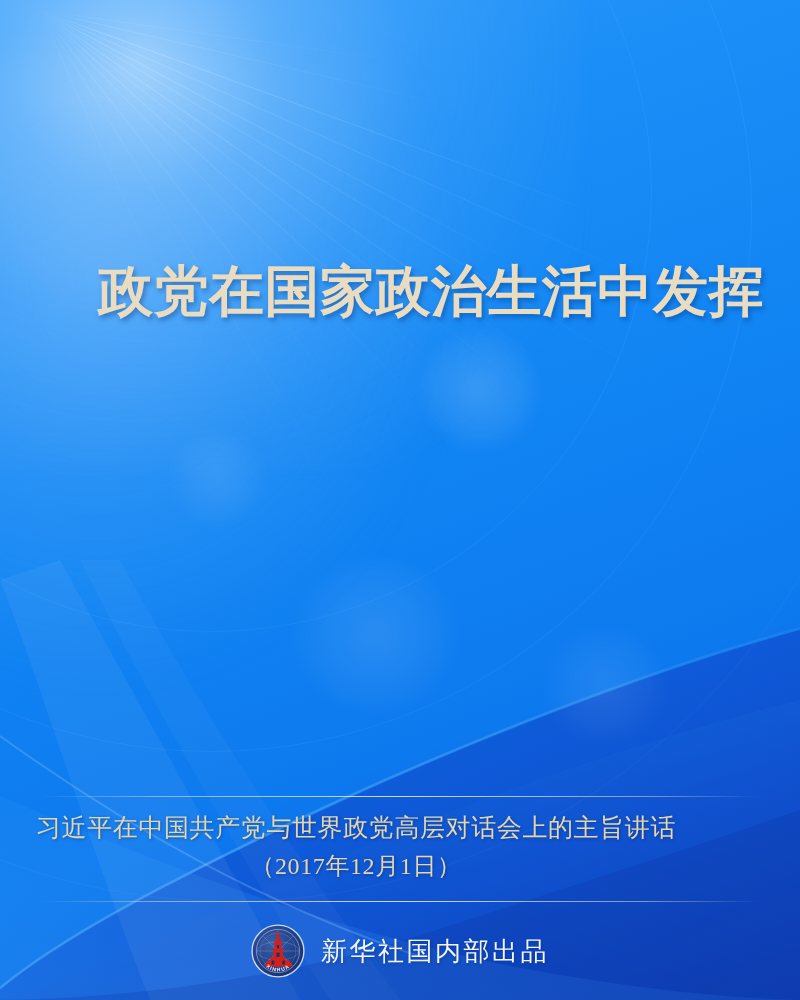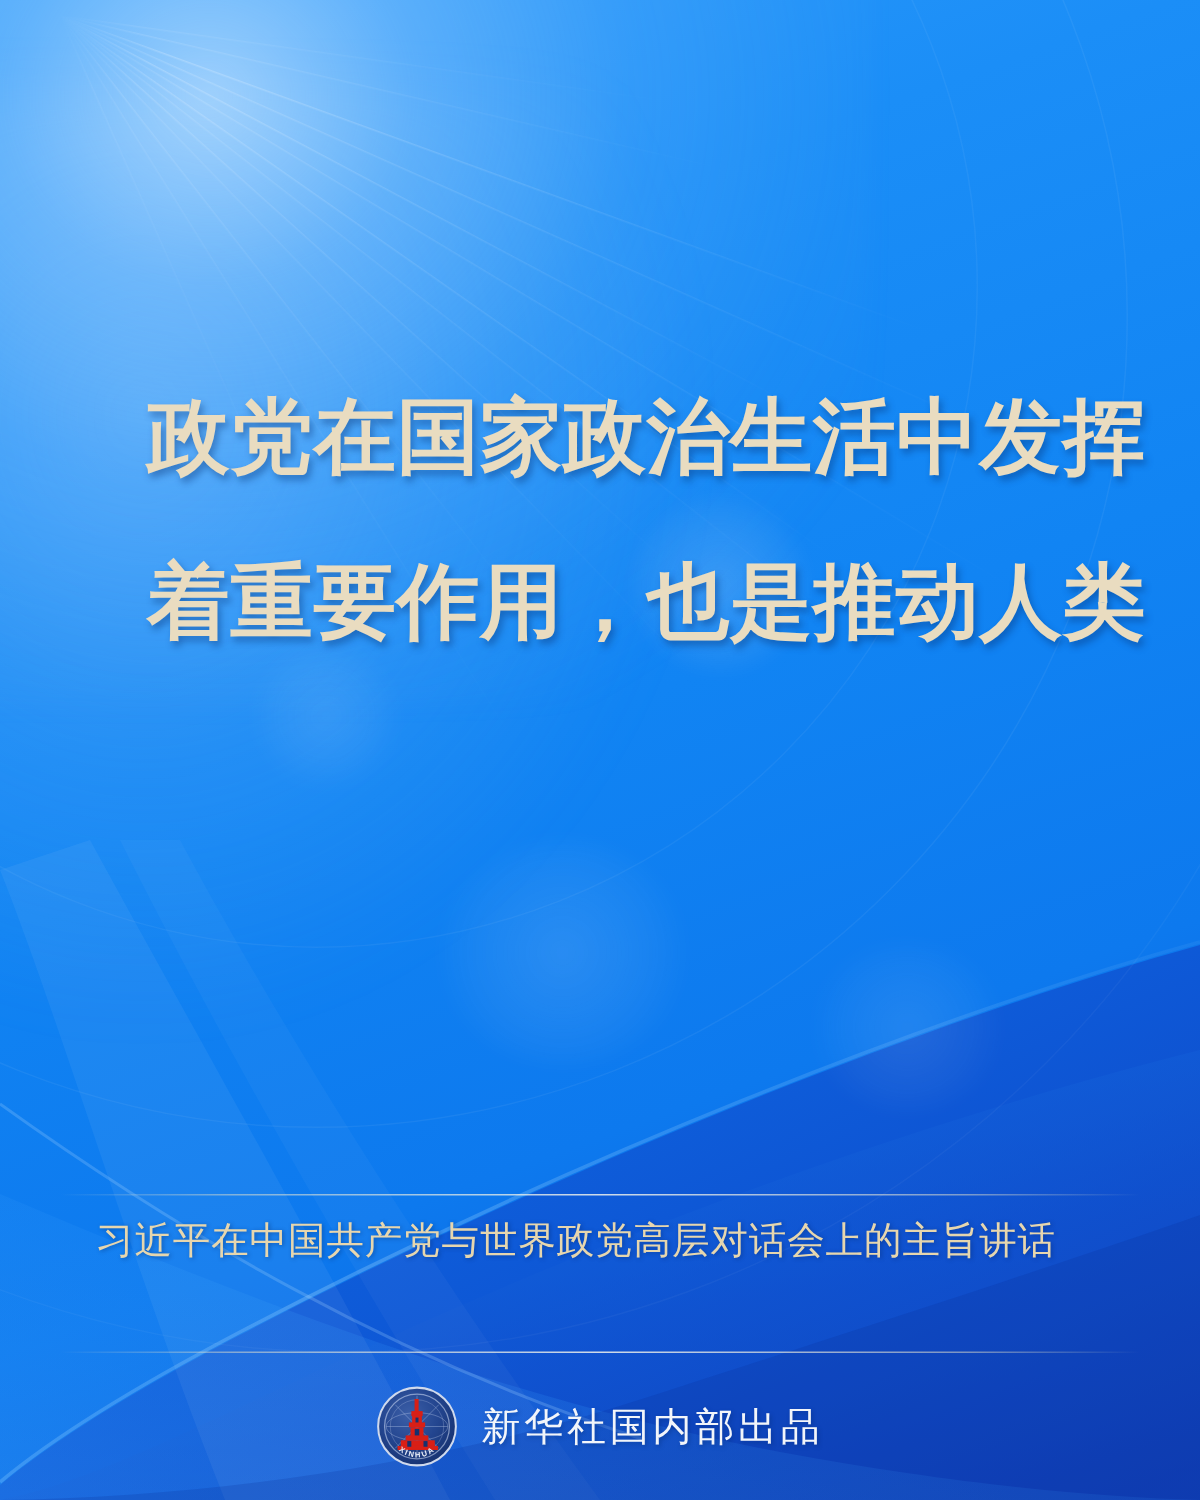--- a/index.html
+++ b/index.html
@@ -140,21 +140,20 @@
     left: 0;
     top: 808px;
     width: 712px;
     text-align: center;
     color: #e6d6ae;
     font-family: "Liberation Serif", "DejaVu Serif", serif;
     font-size: 25px;
     line-height: 39px;
     letter-spacing: 0.6px;
     text-shadow: 1px 1px 3px rgba(6,40,105,0.45);
-    margin-left: 28px;
   }
   .caption-line { display: block; }
   .caption-date { font-size: 24px; }
 
   
   .footer {
     position: absolute;
     left: 0;
     top: 924px;
     width: 800px;
@@ -242,27 +241,27 @@
 
   <div class="bg-glow-main"></div>
 
   <div class="bokeh bokeh-a"></div>
   <div class="bokeh bokeh-b"></div>
   <div class="bokeh bokeh-c"></div>
   <div class="bokeh bokeh-d"></div>
 
   <div class="headline">
     <span class="headline-line">政党在国家政治生活中发挥</span>
-    <span class="headline-line">着重要作用，也是推动人类</span>
   </div>
 
   <div class="rule rule-top"></div>
 
   <div class="caption">
     <span class="caption-line">习近平在中国共产党与世界政党高层对话会上的主旨讲话</span>
+    <span class="caption-line caption-date">（2017年12月1日）</span>
   </div>
 
   <div class="rule rule-bottom"></div>
 
   <div class="footer">
 
     <svg class="logo" viewBox="0 0 100 100" xmlns="http://www.w3.org/2000/svg">
       <defs>
         <radialGradient id="logoFill" cx="40%" cy="35%" r="70%">
           <stop offset="0%" stop-color="#3c5fa8"></stop>

